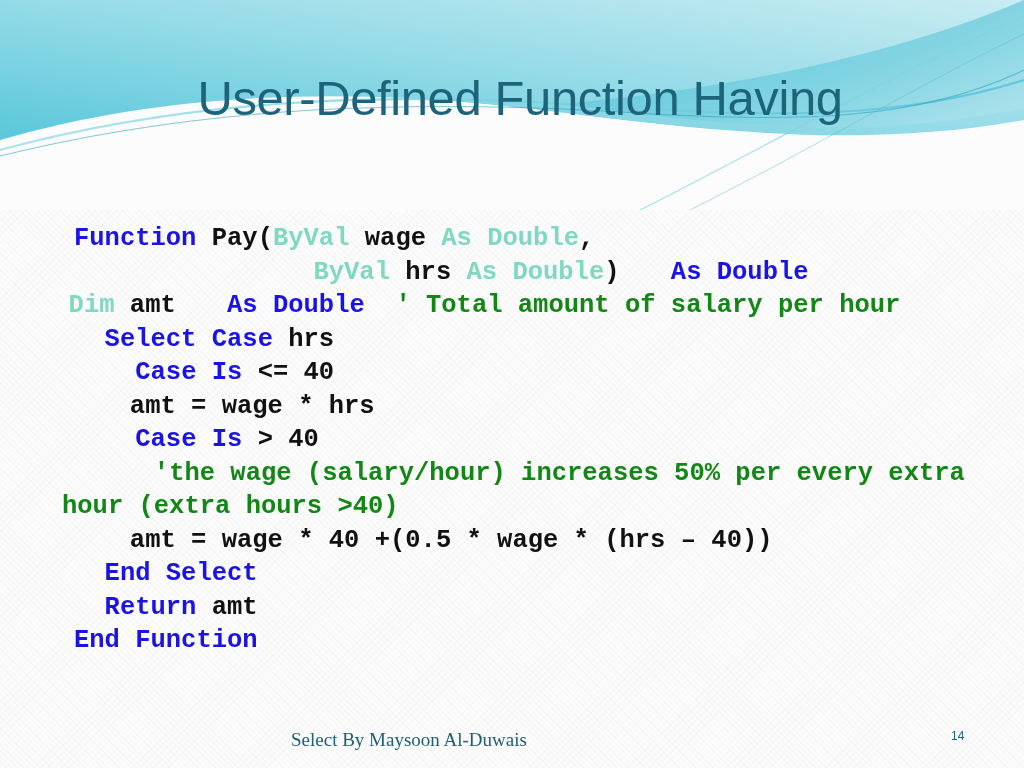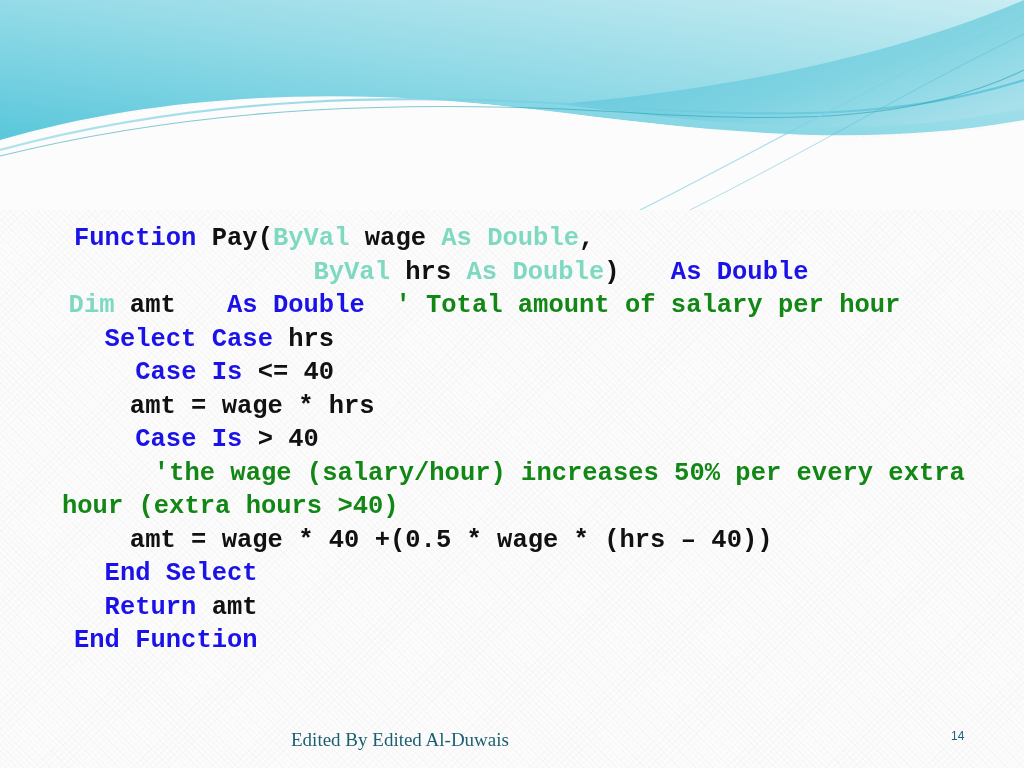--- a/index.html
+++ b/index.html
@@ -128,20 +128,21 @@
 
     <path d="M0,142 C180,90 370,90 540,110 C720,132 870,152 1024,122 L1024,210 L0,210 Z" fill="#fcfcfc"></path>
 
     <path d="M0,150 C200,96 400,92 600,106 C790,120 910,116 1024,80" fill="none" stroke="url(#gradRibbon)" stroke-width="2.2" opacity="0.95"></path>
     <path d="M0,156 C210,104 420,100 620,112 C800,124 920,120 1024,70" fill="none" stroke="#1f9fb4" stroke-width="1.1" opacity="0.55"></path>
     <path d="M640,210 C760,150 880,80 1024,16" fill="none" stroke="#7fd3e3" stroke-width="1.2" opacity="0.7"></path>
     <path d="M690,210 C810,150 920,84 1024,34" fill="none" stroke="#4fb9d0" stroke-width="0.9" opacity="0.5"></path>
   </svg>
 
   <div id="title-block">
+    <div class="title-line">User-Defined Function Having</div>
   </div>
 
   <div id="code-block"><div class="code-line"><span class="tok-kw">Function </span><span class="tok-plain">Pay(</span><span class="tok-type">ByVal </span><span class="tok-plain">wage </span><span class="tok-type">As Double</span><span class="tok-plain">,</span></div><div class="code-line"><span>                  </span><span class="tok-type">ByVal </span><span class="tok-plain">hrs </span><span class="tok-type">As Double</span><span class="tok-plain">) </span><span class="tok-kw">As Double</span></div><div class="code-line"><span>  </span><span class="tok-type">Dim </span><span class="tok-plain">amt </span><span class="tok-kw">As Double</span><span class="tok-plain">  </span><span class="tok-comment">' Total amount of salary per hour</span></div><div class="code-line"><span>  </span><span class="tok-kw">Select Case </span><span class="tok-plain">hrs</span></div><div class="code-line"><span>    </span><span class="tok-kw">Case Is </span><span class="tok-plain">&lt;= 40</span></div><div class="code-line"><span>      </span><span class="tok-plain">amt = wage * hrs</span></div><div class="code-line"><span>    </span><span class="tok-kw">Case Is </span><span class="tok-plain">&gt; 40</span></div><div class="code-line wrap"><span>      </span><span class="tok-comment">'the wage (salary/hour) increases 50% per every extra hour (extra hours &gt;40)</span></div><div class="code-line"><span>      </span><span class="tok-plain">amt = wage * 40 +(0.5 * wage * (hrs – 40))</span></div><div class="code-line"><span>  </span><span class="tok-kw">End Select</span></div><div class="code-line"><span>  </span><span class="tok-kw">Return </span><span class="tok-plain">amt</span></div><div class="code-line"><span class="tok-kw">End Function</span></div></div>
 
-  <div id="footer-credit">Edited By Edited Al-Duwais</div>
+  <div id="footer-credit">Select By Maysoon Al-Duwais</div>
   <div id="page-number">14</div>
 
 </div>
 
 </body></html>

